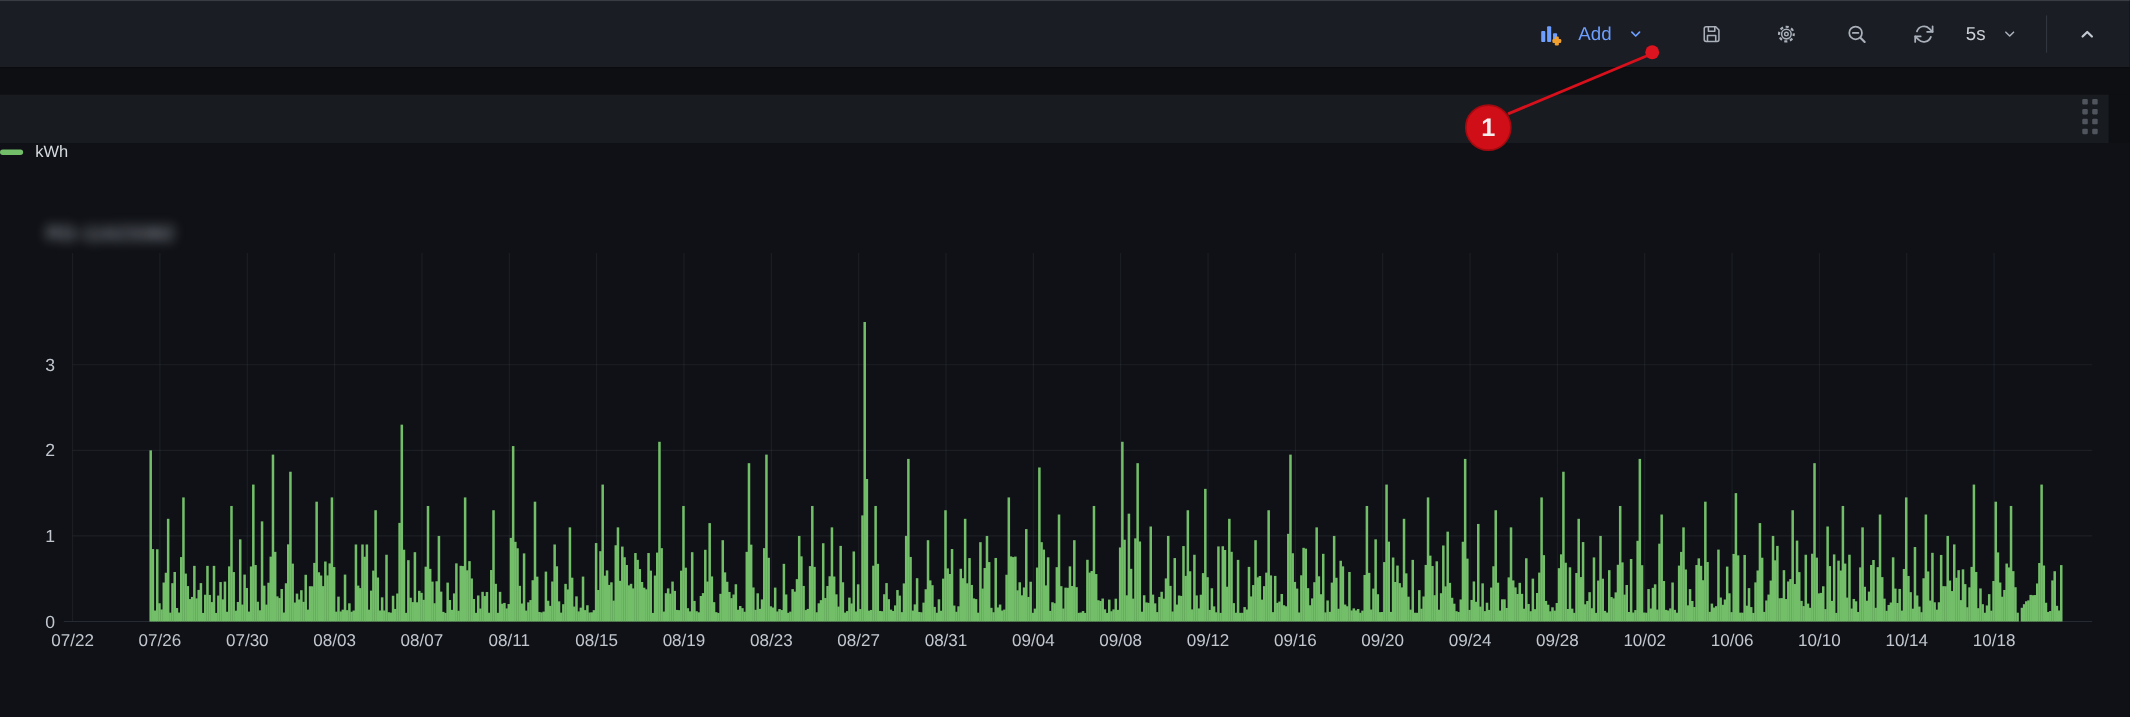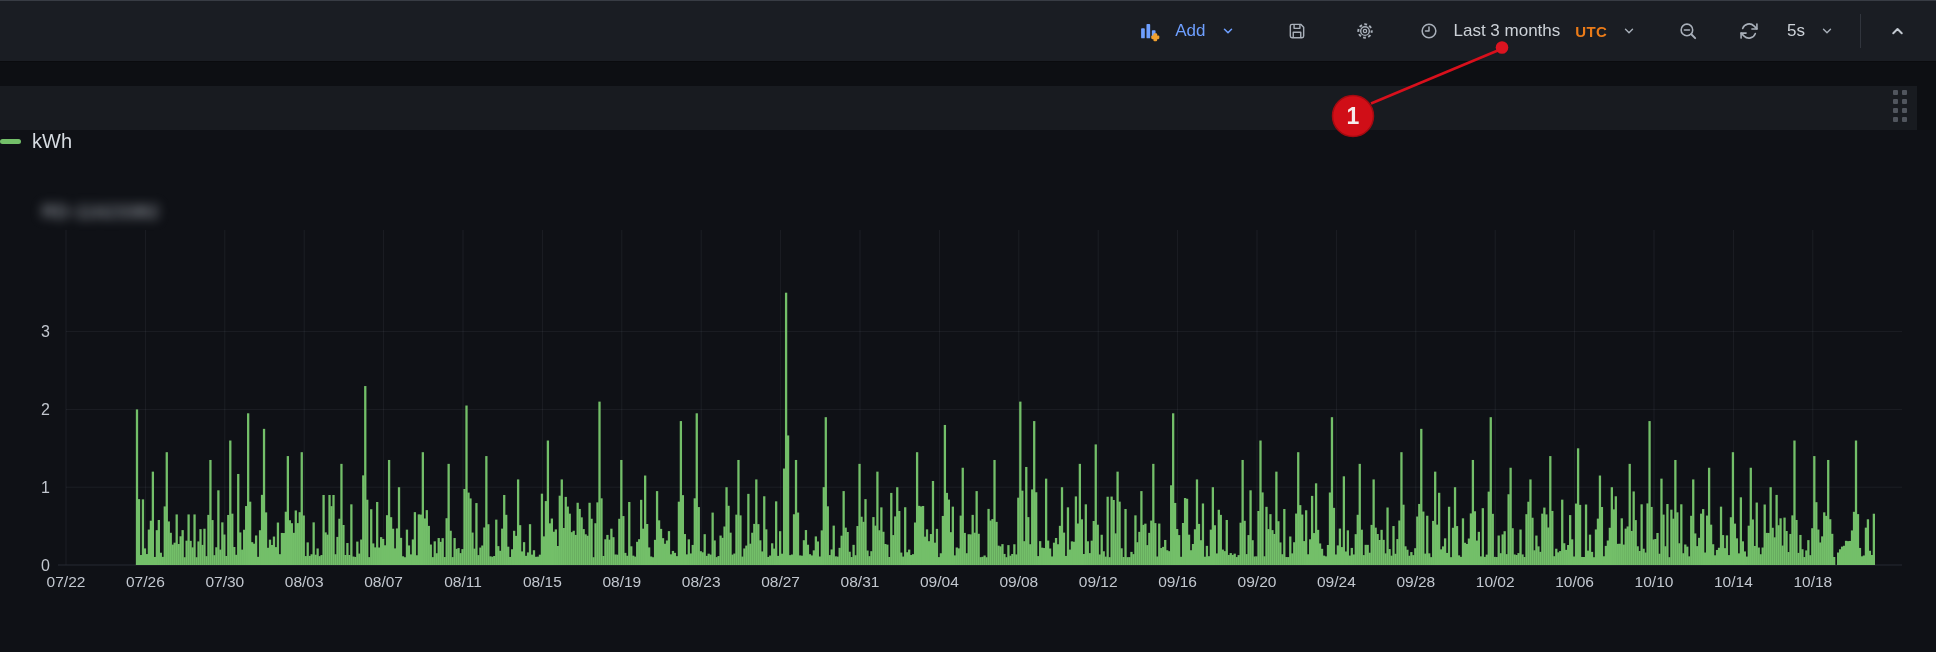--- a/index.html
+++ b/index.html
@@ -26,21 +26,21 @@
   #row-strip{left:0;top:86px;width:1917px;height:44px;background:#181b20;}
   #drag-handle{left:1893px;top:90px;display:grid;grid-template-columns:repeat(2,5px);
     grid-auto-rows:5px;gap:4px;cursor:grab;}
   #drag-handle i{background:#50555d;border-radius:1px;}
   #panel{left:0;top:130px;width:1936px;height:522px;background:#0f1116;}
   #panel-title{left:42px;top:72px;font-size:18px;font-weight:500;color:#b7bdc6;
     letter-spacing:.6px;filter:blur(5.5px);user-select:none;}
   #chart-svg{left:0;top:0;}
   #legend{left:44px;top:476px;display:flex;align-items:center;gap:11px;cursor:pointer;}
   #legend-swatch{width:21px;height:5px;border-radius:3px;}
-  #legend-label{font-size:20px;color:#d6dbe1;}
+  #legend-label{font-size:15px;color:#d6dbe1;}
   
   #annotation{left:0;top:0;z-index:50;pointer-events:none;}
 </style>
 </head>
 <body>
 
 <div id="navbar" class="abs">
 
   <button class="nav-btn" id="add-btn">
     <span>
@@ -73,35 +73,20 @@
   <button class="nav-btn" id="gear-btn">
     <span>
       <svg width="20" height="20" viewBox="0 0 24 24" fill="none">
         <circle cx="12" cy="12" r="8" stroke="#a9b0ba" stroke-width="2.4" stroke-dasharray="3.4 2.9" stroke-dashoffset="1.2"></circle>
         <circle cx="12" cy="12" r="5.2" stroke="#a9b0ba" stroke-width="1.7"></circle>
         <circle cx="12" cy="12" r="2" stroke="#a9b0ba" stroke-width="1.5"></circle>
       </svg>
     </span>
   </button>
 
-  <button class="nav-btn" id="time-btn">
-    <span>
-      <svg width="20" height="20" viewBox="0 0 24 24" fill="none" stroke="#a9b0ba" stroke-width="1.8" stroke-linecap="round">
-        <circle cx="12" cy="12" r="8.2"></circle>
-        <path d="M12 12V7.2M12 12H7.8"></path>
-      </svg>
-    </span>
-    <span class="nav-label">Last 3 months</span>
-    <span id="utc-tag">UTC</span>
-    <span>
-      <svg width="14" height="14" viewBox="0 0 24 24" fill="none" stroke="#a9b0ba" stroke-width="2.4" stroke-linecap="round" stroke-linejoin="round">
-          <polyline points="6,9 12,15 18,9"></polyline>
-        </svg>
-    </span>
-  </button>
 
   <button class="nav-btn" id="zoomout-btn">
     <span>
       <svg width="21" height="21" viewBox="0 0 24 24" fill="none" stroke="#a9b0ba" stroke-width="1.8" stroke-linecap="round">
         <circle cx="10.2" cy="10.2" r="6.6"></circle>
         <path d="M7.3 10.2h5.8"></path>
         <path d="M15.2 15.2l4.4 4.4" stroke-width="2.2"></path>
       </svg>
     </span>
   </button>

